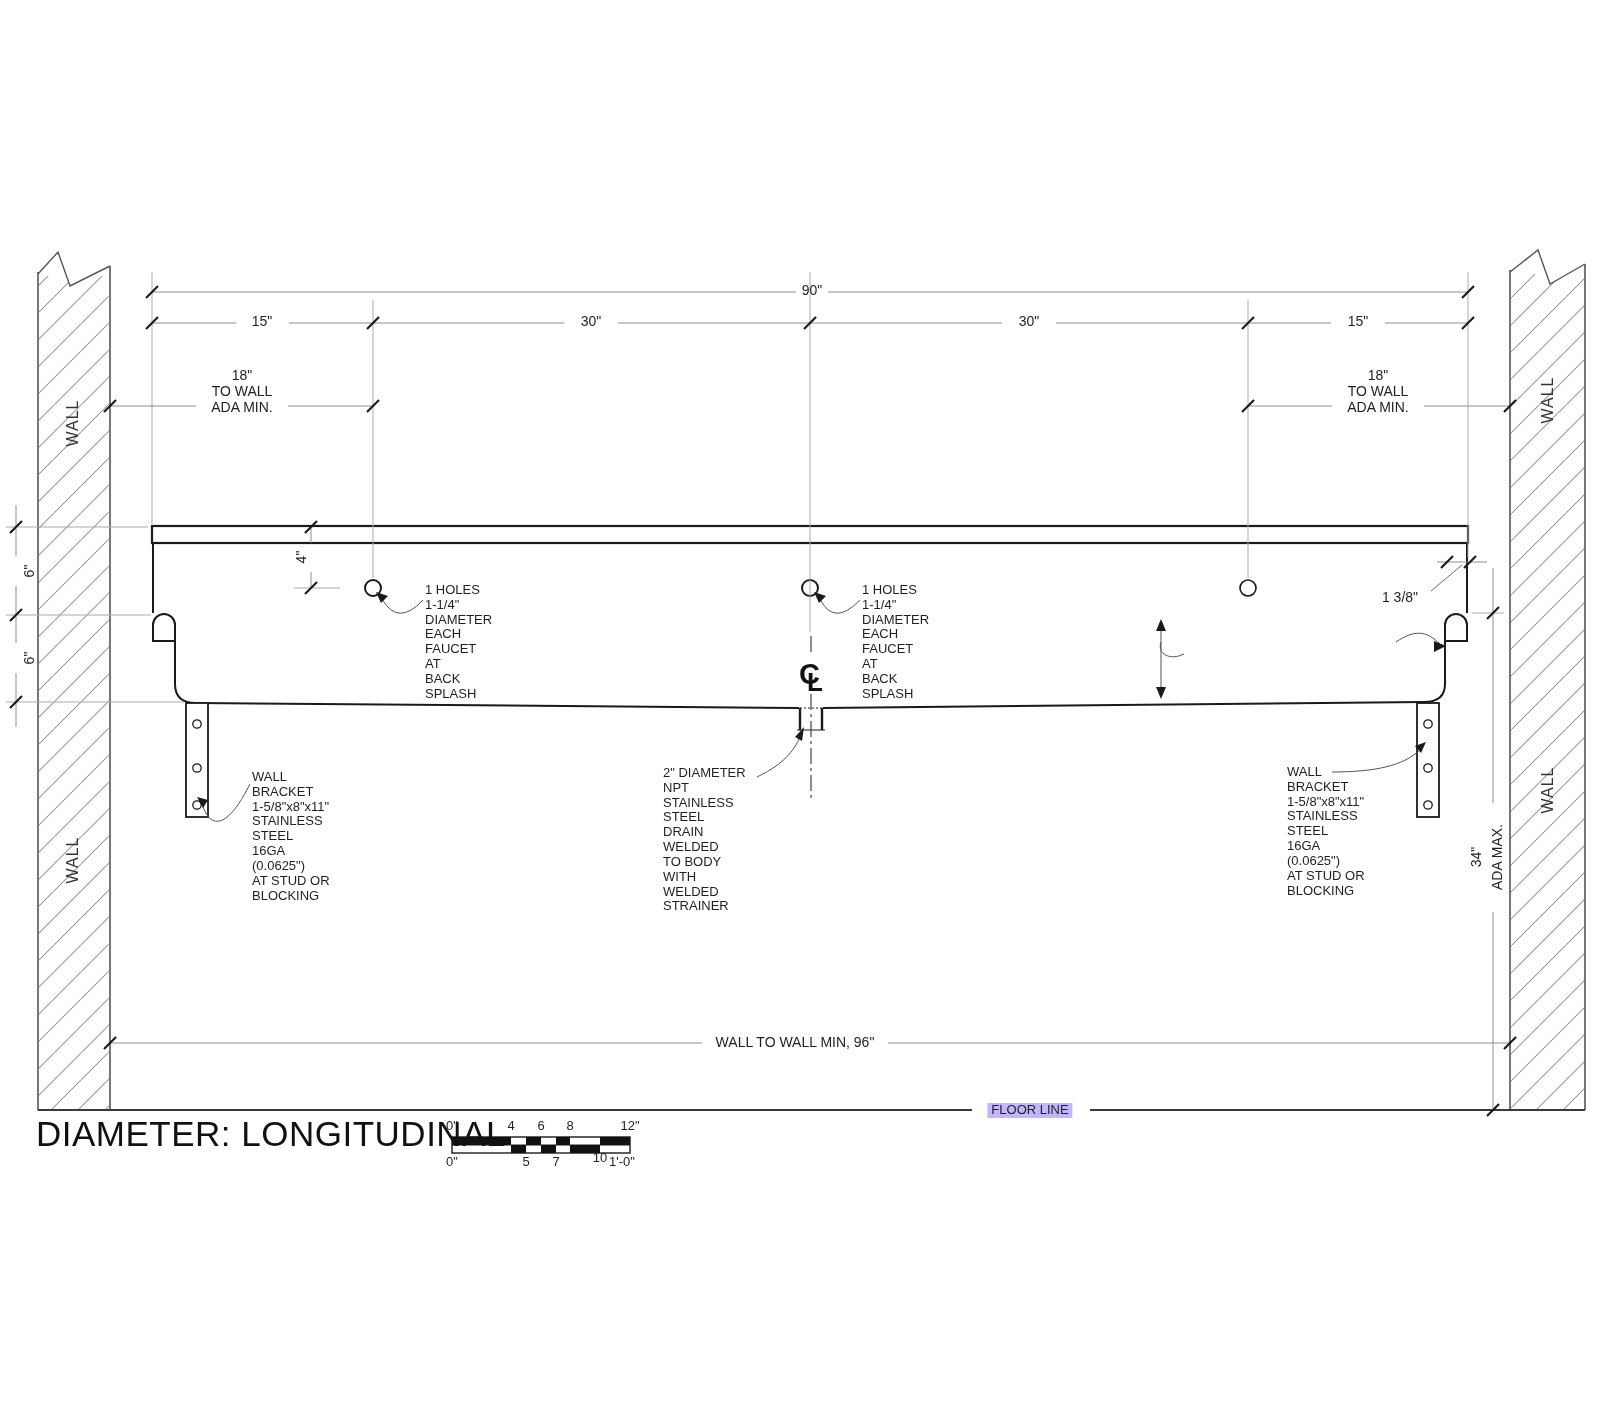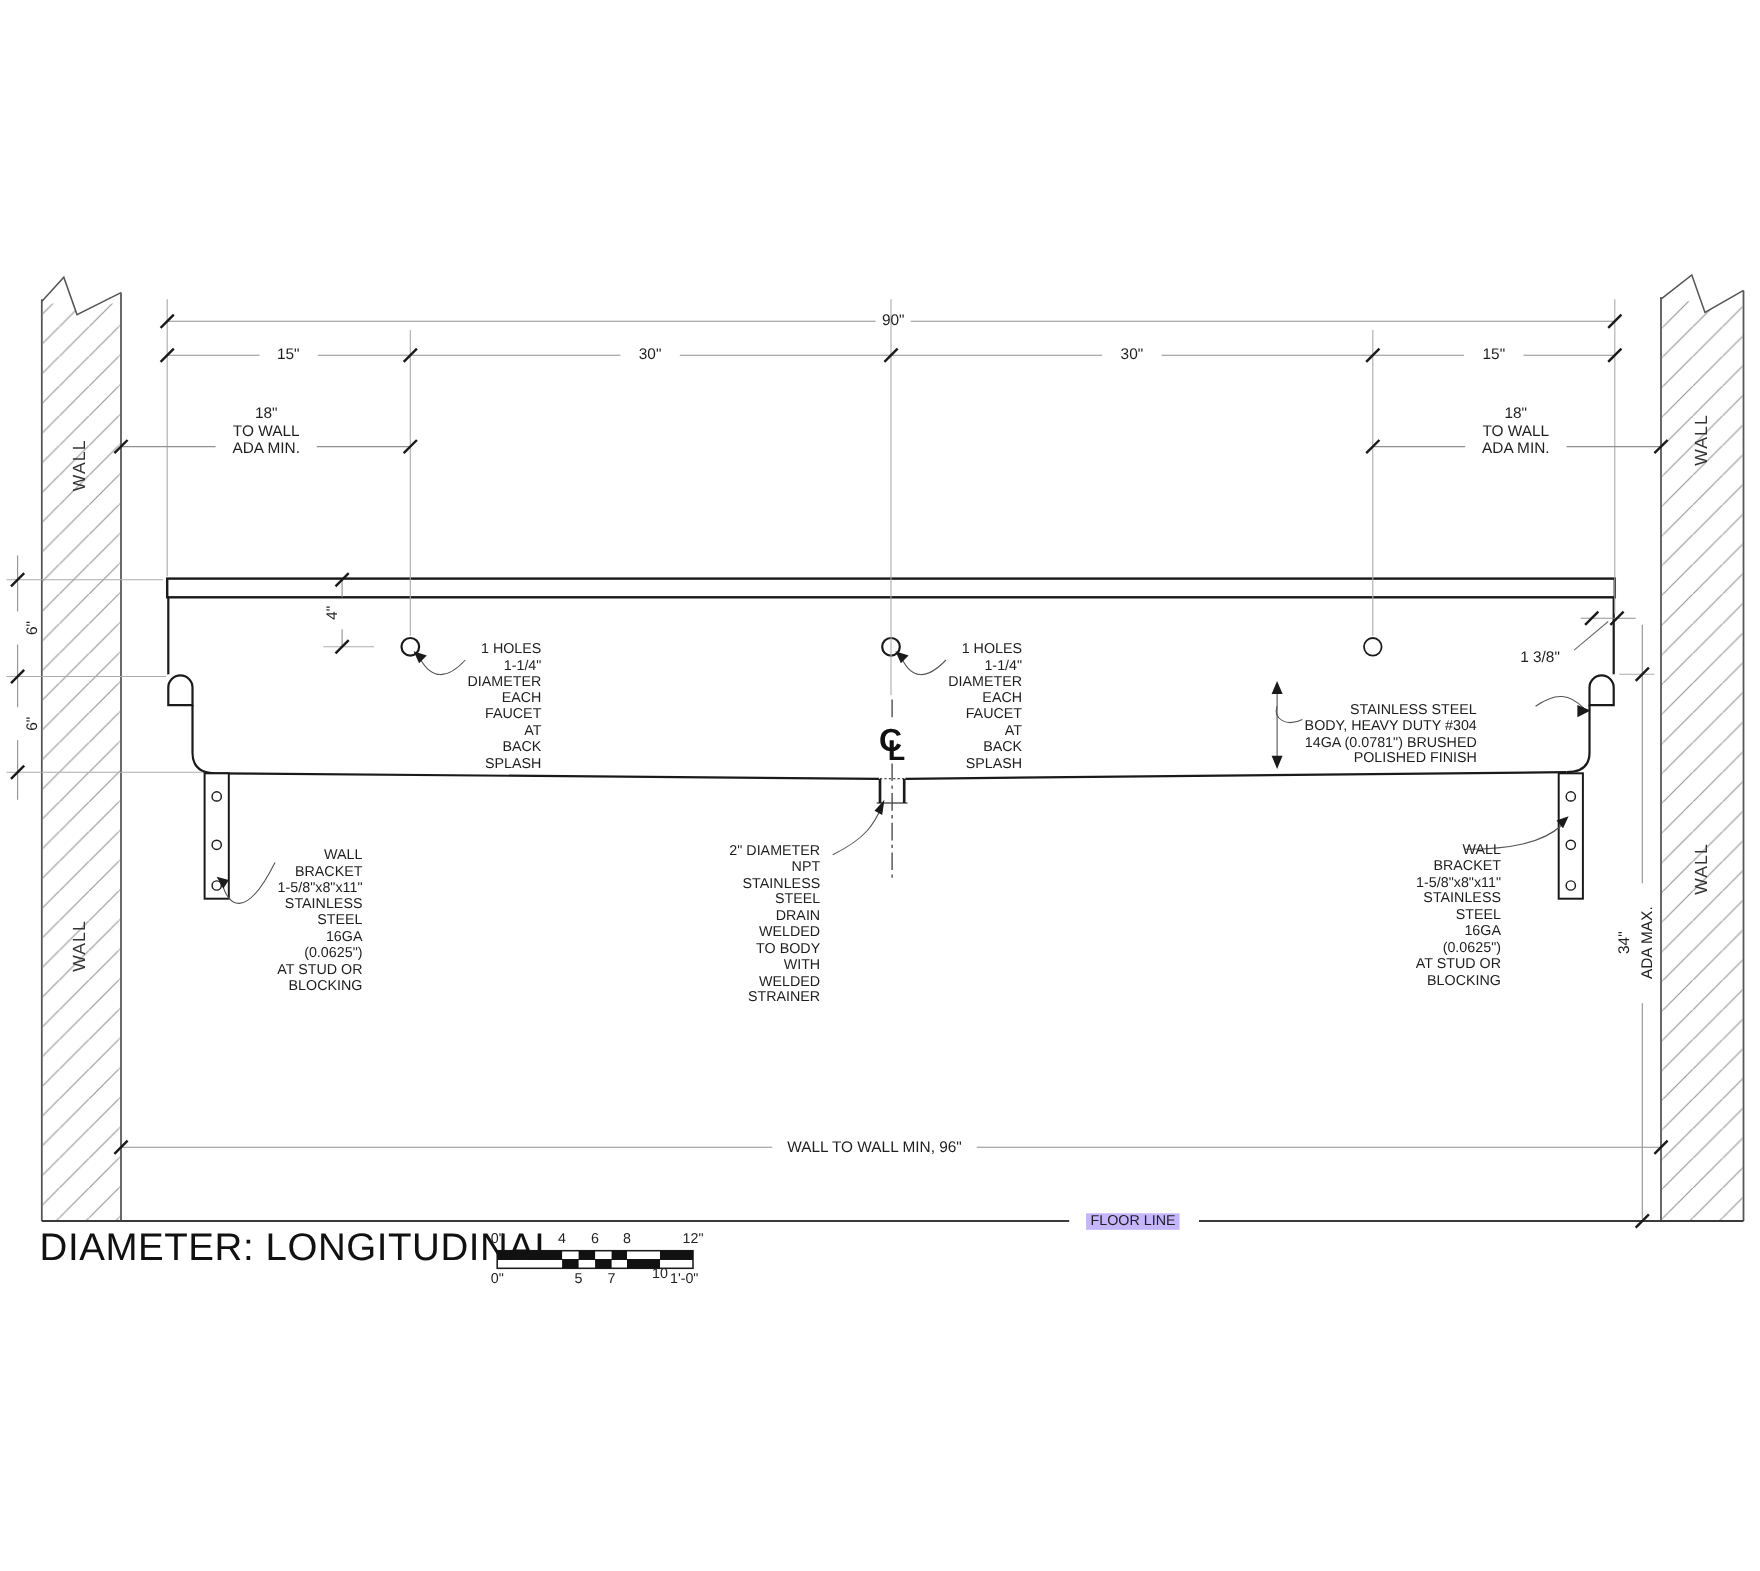--- a/index.html
+++ b/index.html
@@ -3,21 +3,21 @@
 <meta charset="utf-8">
 <style>
   html,body{margin:0;padding:0;background:#ffffff;}
   #sheet{position:relative;width:1600px;height:1428px;background:#ffffff;overflow:hidden;
          font-family:"Liberation Sans", sans-serif;color:#1f1f1f;}
   #linework{position:absolute;left:0;top:0;}
   .lbl{position:absolute;font-size:13px;line-height:1.14;color:#1f1f1f;white-space:pre-line;}
   .dim{font-size:14px;}
   .ctr{transform:translateX(-50%);text-align:center;}
   .rot{transform:translate(-50%,-50%) rotate(-90deg);white-space:nowrap;text-align:center;}
-  .blk{text-align:right;}
+  .blk{text-align:left;}
   .title{font-size:35px;color:#111;letter-spacing:0.5px;white-space:nowrap;}
   .wall-tag{font-size:16px;letter-spacing:1px;color:#333;}
   .cl{position:absolute;color:#111;font-weight:600;background:transparent;}
   .scale-lbl{font-size:13px;}
 </style>
 </head>
 <body>
 
 <div id="sheet">
 
@@ -229,24 +229,20 @@
 BACK
 SPLASH</div>
 <div class="lbl blk" style="left:862px;top:583px;">1 HOLES
 1-1/4"
 DIAMETER
 EACH
 FAUCET
 AT
 BACK
 SPLASH</div>
-<div class="lbl blk" style="left:1186px;top:638px;">STAINLESS STEEL
-BODY, HEAVY DUTY #304
-14GA (0.0781") BRUSHED
-POLISHED FINISH</div>
 <div class="lbl blk" style="left:252px;top:770px;">WALL
 BRACKET
 1-5/8"x8"x11"
 STAINLESS
 STEEL
 16GA
 (0.0625")
 AT STUD OR
 BLOCKING</div>
 <div class="lbl blk" style="left:1287px;top:765px;">WALL

